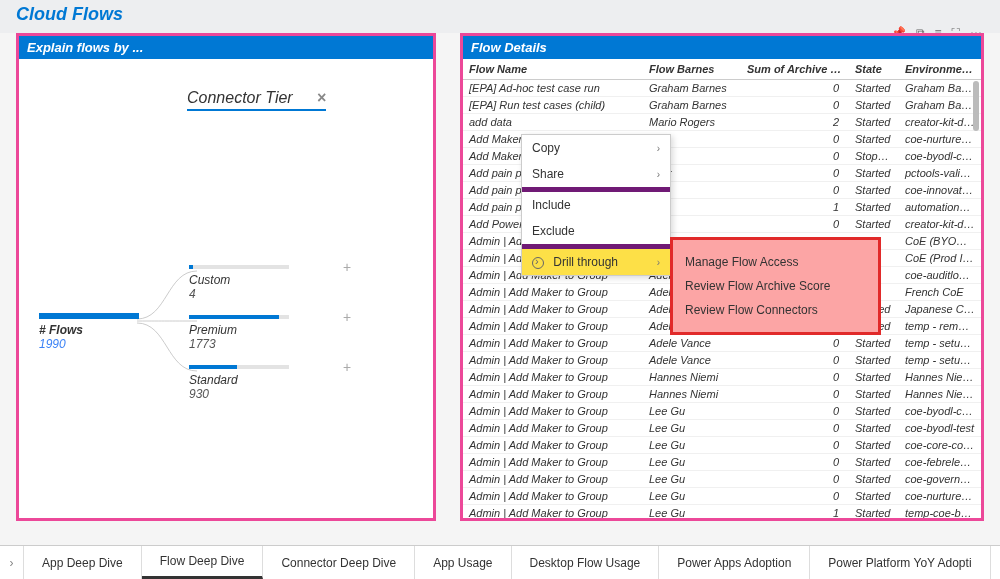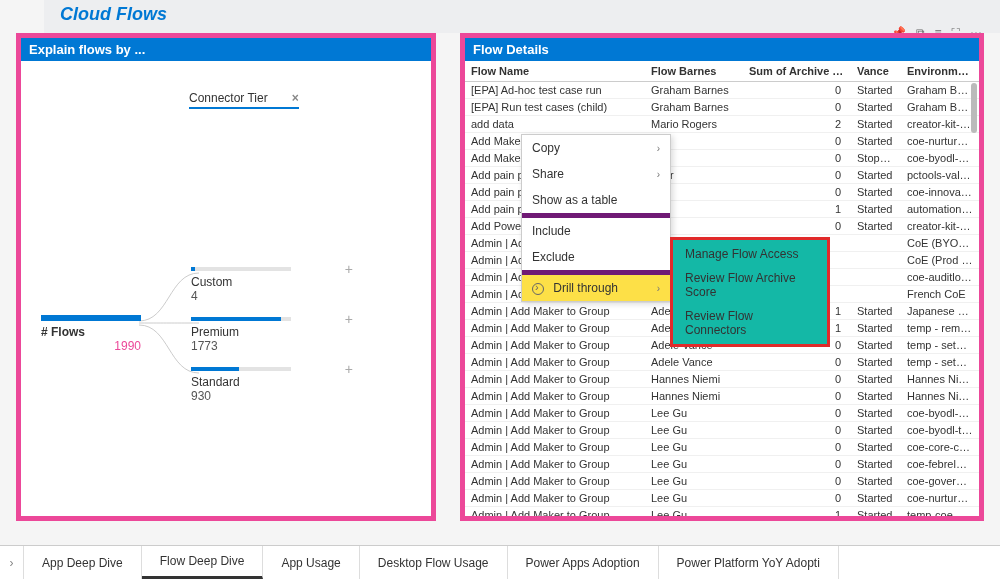--- a/index.html
+++ b/index.html
@@ -9,21 +9,20 @@
     background: #f5f5f5;
     color: #333;
     width: 1000px;
     height: 579px;
     overflow: hidden;
     position: relative;
   }
   .titlebar {
     padding: 4px 16px 8px 16px;
     background: #edeef0;
-    margin-left: 44px;
   }
   .titlebar h1 {
     color: #0078d4;
     font-size: 18px;
     font-weight: 700;
     font-style: italic;
   }
   .action-bar {
     position: absolute;
     right: 18px;
@@ -34,22 +33,23 @@
     color: #666;
   }
   .action-bar span { cursor: pointer; }
   .content {
     display: flex;
     gap: 24px;
     padding: 0 16px 0 16px;
   }
   .panel {
     background: #fff;
-    border: 5px solid #ec4899;
+    border: 3px solid #ec4899;
     position: relative;
+    font-style: italic;
   }
   .panel-left {
     width: 420px;
     height: 488px;
   }
   .panel-right {
     flex: 1;
     height: 488px;
     overflow: hidden;
   }
@@ -62,42 +62,42 @@
   }
   
   .sankey {
     position: relative;
     height: 440px;
   }
   .field-chip {
     position: absolute;
     left: 168px;
     top: 30px;
-    font-size: 12px;
+    font-size: 16px;
     color: #333;
     padding-bottom: 2px;
     border-bottom: 2px solid #0078d4;
     display: flex;
     align-items: center;
     gap: 24px;
   }
   .field-chip .x { color: #888; font-weight: bold; cursor: pointer; }
   .node-root {
     position: absolute;
     left: 20px;
     top: 254px;
     width: 100px;
   }
   .node-root .bar {
     height: 6px;
     background: #0078d4;
     width: 100px;
   }
   .node-root .lbl { font-weight: 700; margin-top: 4px; }
-  .node-root .val { color: #ec4899; text-align: right; }
+  .node-root .val { color: #3b82f6; }
   .tier-group { position: absolute; left: 170px; width: 140px; }
   .tier-group .bar-track {
     height: 4px;
     background: #e3e3e3;
     width: 100px;
     position: relative;
   }
   .tier-group .bar-fill {
     height: 4px;
     background: #0078d4;
@@ -200,25 +200,25 @@
     content: "›";
     position: absolute;
     left: 2px; top: -3px;
     font-size: 11px;
     color: #666;
   }
   .drill-sub {
     position: absolute;
     left: 670px;
     top: 237px;
-    width: 160px;
-    background: #14b8a6;
+    width: 211px;
+    background: #fca5a5;
     border: 3px solid #e12a2a;
     z-index: 11;
-    padding: 2px 0;
+    padding: 10px 0;
   }
   .drill-sub .item {
     padding: 5px 12px;
     cursor: pointer;
     font-size: 12px;
   }
   
   .tabs {
     position: absolute;
     left: 0;
@@ -331,21 +331,21 @@
             <col style="width:98px">
             <col style="width:108px">
             <col style="width:50px">
             <col>
         </colgroup>
         <thead>
           <tr>
             <th>Flow Name</th>
             <th>Flow Barnes</th>
             <th>Sum of Archive Score</th>
-            <th>Vance</th>
+            <th>State</th>
             <th>Environment Name</th>
           </tr>
         </thead>
         <tbody id="flow-rows">
             <tr>
               <td>[EPA] Ad-hoc test case run</td>
               <td>Graham Barnes</td>
               <td class="num">0</td>
               <td>Started</td>
               <td>Graham Barnes's Environment</td>
@@ -532,23 +532,20 @@
 </div>
 
 <div class="ctx-menu">
   <div class="item">
     <span>Copy</span>
     <span class="chev">›</span>
   </div>
   <div class="item">
     <span>Share</span>
     <span class="chev">›</span>
-  </div>
-  <div class="item">
-    <span>Show as a table</span>
   </div>
   <div class="item sep">
     <span>Include</span>
   </div>
   <div class="item">
     <span>Exclude</span>
   </div>
   <div class="item sep highlight">
     <span>
       <span class="drill-icon"></span>
@@ -562,18 +559,19 @@
   <div class="item">Manage Flow Access</div>
   <div class="item">Review Flow Archive Score</div>
   <div class="item">Review Flow Connectors</div>
 </div>
 
 <div class="tabs">
   <div class="scroll-hint">›</div>
   <div id="tabs-host" style="display:flex">
       <div class="tab">App Deep Dive</div>
       <div class="tab active">Flow Deep Dive</div>
+      <div class="tab">Connector Deep Dive</div>
       <div class="tab">App Usage</div>
       <div class="tab">Desktop Flow Usage</div>
       <div class="tab">Power Apps Adoption</div>
       <div class="tab">Power Platform YoY Adopti</div>
     </div>
 </div>
 
 </body></html>

